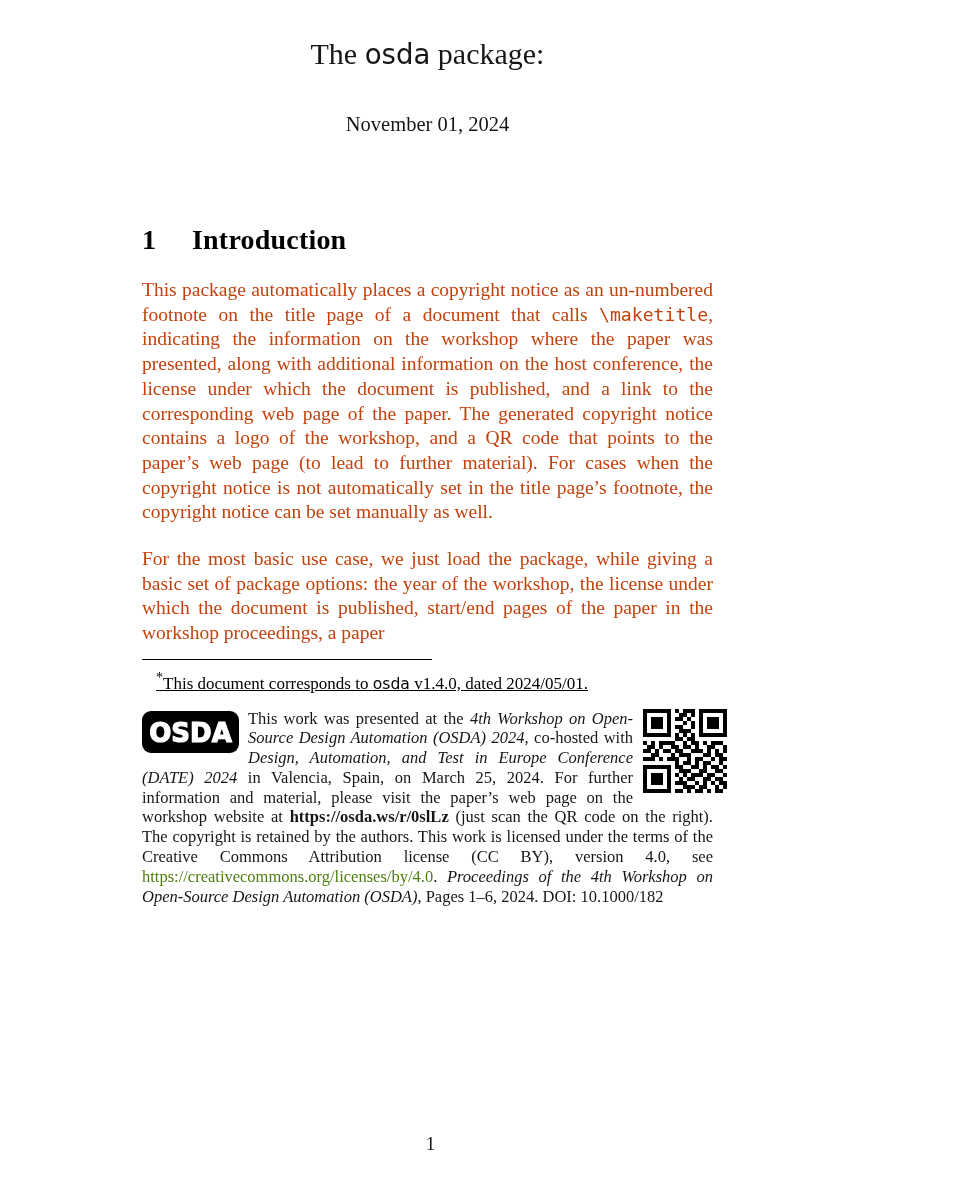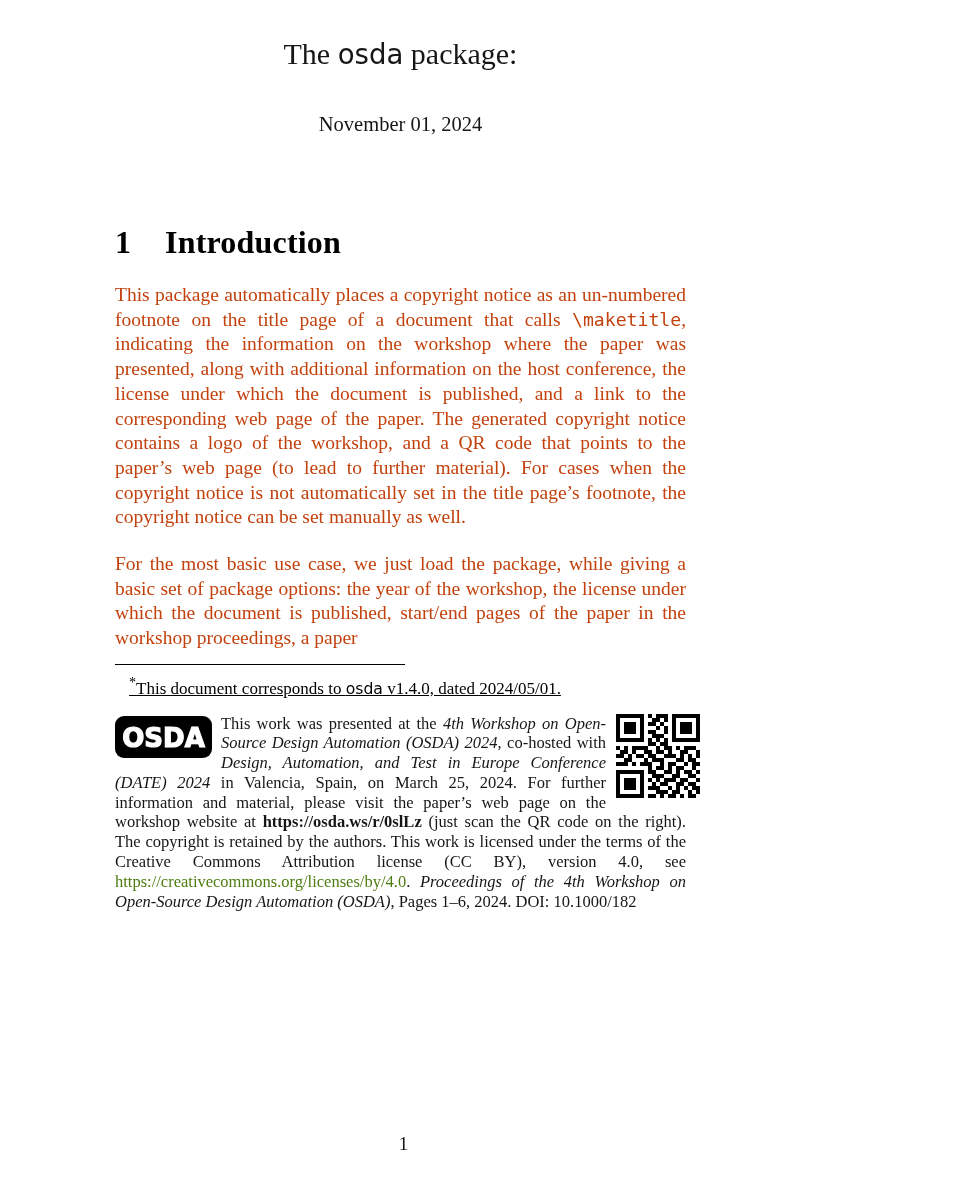--- a/index.html
+++ b/index.html
@@ -4,38 +4,39 @@
 <style>
   html,body{margin:0;padding:0;background:#ffffff;}
   .page{
     position:relative;
     width:807px;height:1183px;
     background:#ffffff;
     color:#111111;
     font-family:"Liberation Serif", serif;
     overflow:hidden;
     box-sizing:border-box;
+    margin-left:27px;
   }
   .content{padding:0 121px 0 115px;}
   
   .titleblock{padding-top:30px;text-align:center;}
   .title{
     margin:0;font-weight:normal;
     font-size:30px;line-height:47px;color:#161616;
   }
   .sf{font-family:"DejaVu Sans", sans-serif;font-size:0.92em;}
   .fnmark{font-size:0.62em;line-height:0;}
   .authorblock{margin-top:44px;font-size:20.5px;line-height:29px;color:#161616;}
   .mono{font-family:"DejaVu Sans Mono", monospace;font-size:0.93em;}
   .email{font-size:18.5px;}
   .date{margin-top:35px;font-size:20.5px;color:#161616;}
   
   .sec{
     margin:0;margin-top:88px;
-    font-size:32px;font-weight:bold;color:#000;
+    font-size:28px;font-weight:bold;color:#000;
     letter-spacing:0.2px;
   }
   .sec .secnum{display:inline-block;min-width:50px;}
   .sec2{margin-top:40px;}
   p.body{
     margin:22px 0 0 0;
     font-size:19.5px;line-height:24.7px;
     text-align:justify;color:#c2410c;
   }
   

